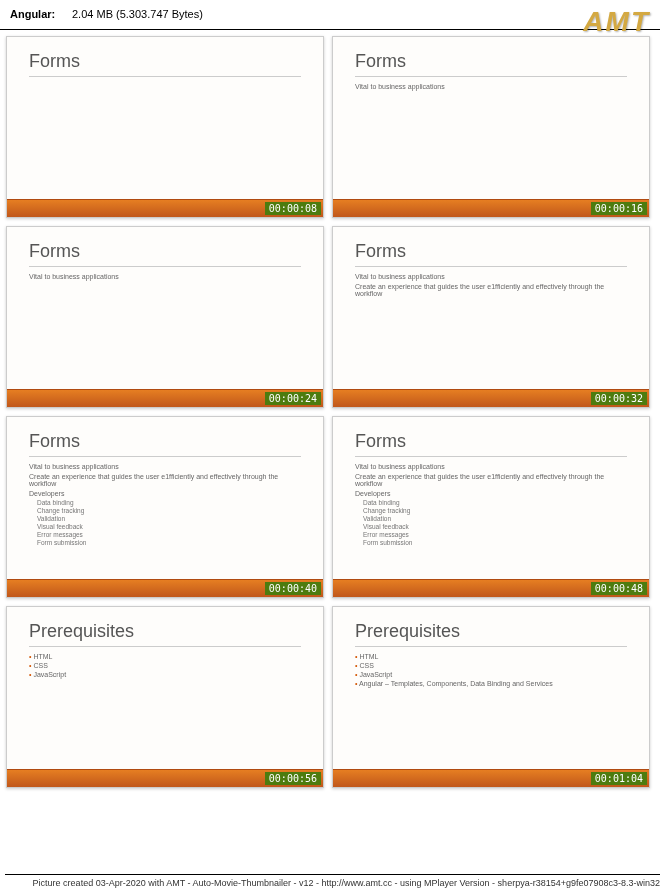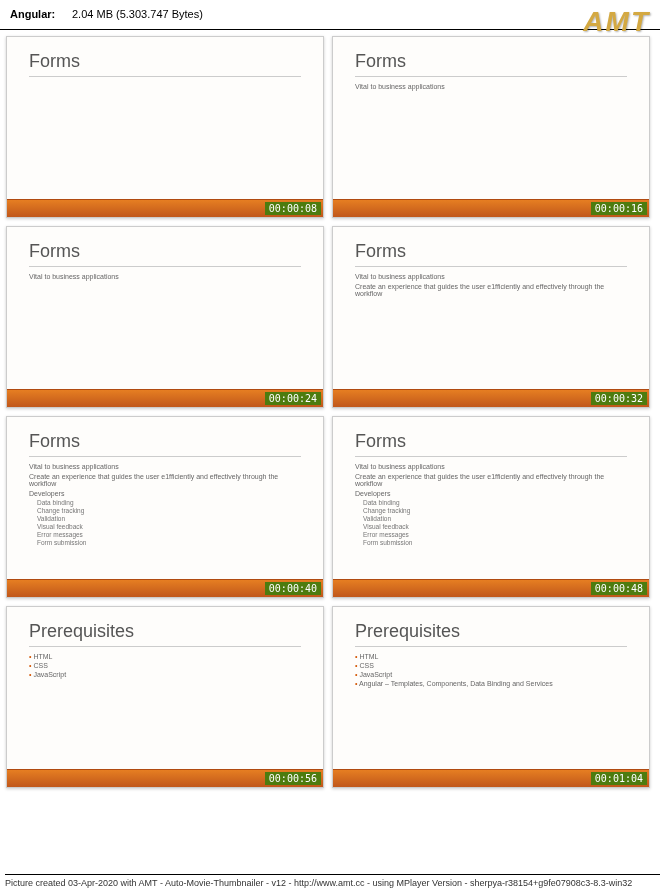--- a/index.html
+++ b/index.html
@@ -17,21 +17,21 @@
 .slide { position:absolute; top:0; left:0; right:0; bottom:18px; padding:14px 22px 8px 22px; background:#fefdfb; overflow:hidden; }
 .slide-title { font-size:18px; font-weight:300; color:#555; margin-bottom:4px; }
 .slide-hr { border:none; border-top:1px solid #ccc; margin-bottom:6px; }
 .slide-line { font-size:7px; color:#666; margin-bottom:3px; }
 .slide-sub { font-size:7px; color:#666; margin-left:0; margin-bottom:2px; }
 .slide-item { font-size:6.5px; color:#777; margin-left:8px; margin-bottom:1px; }
 .bullet-line { font-size:7px; color:#666; margin-bottom:2px; }
 .bullet-line::before { content:"• "; color:#d35400; }
 .bottom-bar { position:absolute; left:0; right:0; bottom:0; height:18px; background:linear-gradient(#e67e22,#c0571a); border-top:1px solid #b04a10; }
 .timestamp { position:absolute; right:2px; bottom:2px; background:#4d7c0f; color:#fff; font-size:10px; padding:1px 4px; font-family:monospace; }
-.footer { position:absolute; bottom:2px; left:5px; right:0; text-align:left; font-size:9px; color:#333; border-top:1px solid #000; padding-top:3px; }
+.footer { position:absolute; bottom:2px; left:5px; right:0; text-align:right; font-size:9px; color:#333; border-top:1px solid #000; padding-top:3px; }
 </style>
 </head>
 <body>
 
 <div class="header">
   <div class="meta-row">
       <span class="meta-label">Angular:</span>
       <span class="meta-value">2.04 MB (5.303.747 Bytes)</span>
     </div>
   <div class="logo">

